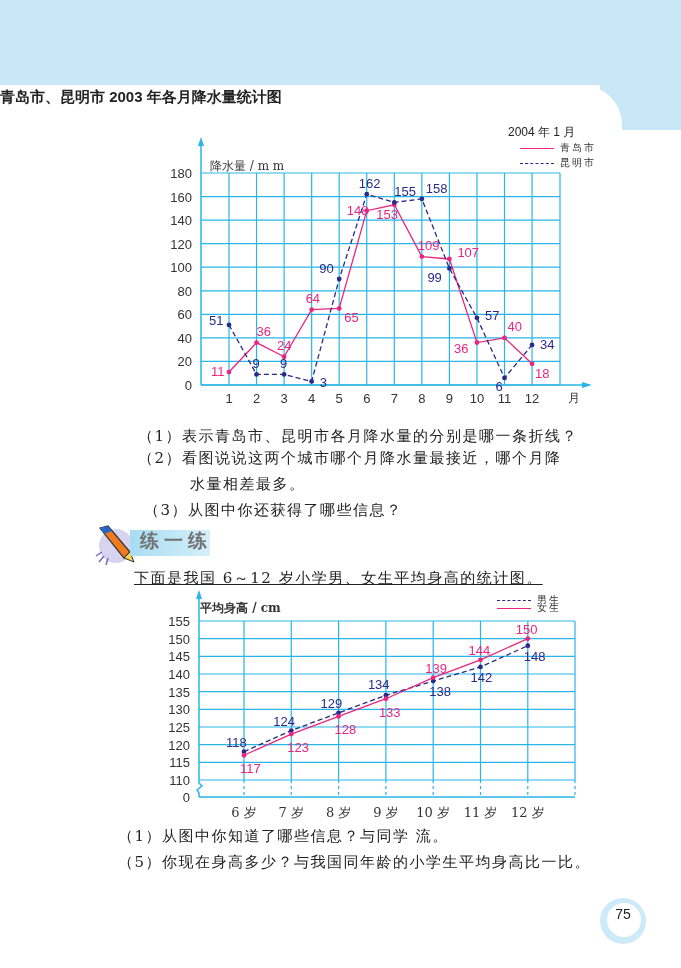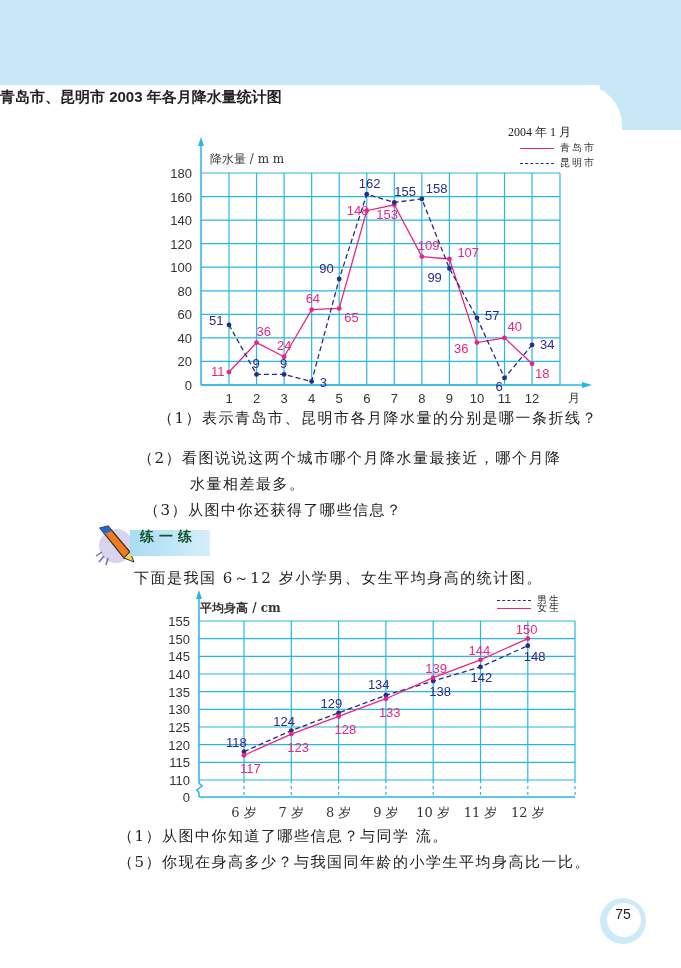--- a/index.html
+++ b/index.html
@@ -1,49 +1,49 @@
 <!DOCTYPE html>
 <html><head>
 <meta charset="utf-8">
 <style>
   html,body{margin:0;padding:0;background:#fff;}
   body{width:681px;height:968px;position:relative;overflow:hidden;font-family:"DejaVu Sans","Liberation Sans",sans-serif;color:#222;}
   .top-band{position:absolute;left:0;top:0;width:681px;height:85px;background:#c8e8f7;}
   .top-band-corner{position:absolute;left:600px;top:60px;width:81px;height:70px;background:#c8e8f7;border-top-right-radius:0;}
   .top-band-corner-mask{position:absolute;left:560px;top:85px;width:62px;height:45px;background:#fff;border-top-right-radius:40px;}
   .chart-title{position:absolute;left:0;width:548px;top:88px;text-align:left;font-size:15px;font-weight:bold;color:#222;font-family:"Liberation Sans","DejaVu Sans",sans-serif;}
-  .subdate{position:absolute;left:508px;top:124px;font-size:12px;color:#222;font-family:Liberation Serif, serif;}
+  .subdate{position:absolute;left:508px;top:124px;font-size:12px;color:#222;font-family:Liberation Sans, sans-serif;}
   .legend{position:absolute;font-size:10px;font-family:Liberation Mono, monospace;color:#333;letter-spacing:2px;}
   .legend .sw{display:inline-block;width:34px;height:0;vertical-align:middle;margin-right:6px;}
   .axis-title{position:absolute;font-size:12px;font-family:"DejaVu Serif",serif;color:#333;}
   svg{position:absolute;left:0;top:0;}
   .q{position:absolute;font-size:15px;font-family:"DejaVu Serif",serif;color:#222;letter-spacing:1.5px;line-height:24px;}
   .section-head{position:absolute;left:94px;top:522px;height:44px;}
   .section-bar{position:absolute;left:130px;top:530px;width:80px;height:26px;background:linear-gradient(90deg,#a8dcf2,#d6effa);}
-  .section-label{position:absolute;left:140px;top:528px;font-size:14px;font-weight:bold;color:#14532d;letter-spacing:5px;font-family:"DejaVu Sans",sans-serif;}
+  .section-label{position:absolute;left:140px;top:528px;font-size:19px;font-weight:bold;color:#737373;letter-spacing:5px;font-family:"DejaVu Sans",sans-serif;}
   .page-num-ring{position:absolute;left:600px;top:898px;width:46px;height:46px;border-radius:50%;background:#cdeaf8;}
   .page-num-inner{position:absolute;left:607px;top:903px;width:34px;height:34px;border-radius:50%;background:#fff;}
   .page-num{position:absolute;left:600px;top:906px;width:46px;text-align:center;font-size:14px;color:#222;font-family:"Liberation Sans",sans-serif;}
 </style>
 </head>
 <body>
 
 <div class="top-band"></div>
 <div class="top-band-corner"></div>
 <div class="top-band-corner-mask"></div>
 
 <div class="chart-title">青岛市、昆明市 2003 年各月降水量统计图</div>
 <div class="subdate">2004 年 1 月</div>
 <div class="legend" style="left:520px;top:141px;">
   <span class="sw" style="border-top:1.5px solid #e8267f;"></span><span>青岛市</span>
 </div>
 <div class="legend" style="left:520px;top:156px;">
   <span class="sw" style="border-top:1.5px dashed #2a2a8a;"></span><span>昆明市</span>
 </div>
-<div class="axis-title" style="left:210px;top:151px;">降水量 / m m</div>
+<div class="axis-title" style="left:210px;top:158px;">降水量 / m m</div>
 
 <svg id="chart1" width="681" height="968" style="pointer-events:none;">
     <line x1="201" y1="385" x2="560" y2="385" stroke="#29b5e8" stroke-width="1.2"></line>
     <text x="192" y="390" text-anchor="end" font-size="13" fill="#333" font-family="Liberation Sans, sans-serif">0</text>
     <line x1="201" y1="361.44444444444446" x2="560" y2="361.44444444444446" stroke="#29b5e8" stroke-width="1.2"></line>
     <text x="192" y="366.44444444444446" text-anchor="end" font-size="13" fill="#333" font-family="Liberation Sans, sans-serif">20</text>
     <line x1="201" y1="337.8888888888889" x2="560" y2="337.8888888888889" stroke="#29b5e8" stroke-width="1.2"></line>
     <text x="192" y="342.8888888888889" text-anchor="end" font-size="13" fill="#333" font-family="Liberation Sans, sans-serif">40</text>
     <line x1="201" y1="314.33333333333337" x2="560" y2="314.33333333333337" stroke="#29b5e8" stroke-width="1.2"></line>
     <text x="192" y="319.33333333333337" text-anchor="end" font-size="13" fill="#333" font-family="Liberation Sans, sans-serif">60</text>
@@ -135,39 +135,39 @@
     <text x="427.4" y="282.4" font-size="13" fill="#2a2a8a" font-family="Liberation Sans, sans-serif">99</text>
     <circle cx="476.95000000000005" cy="317.8666666666667" r="2.4" fill="#2a2a8a"></circle>
     <text x="484.95000000000005" y="319.8666666666667" font-size="13" fill="#2a2a8a" font-family="Liberation Sans, sans-serif">57</text>
     <circle cx="504.5" cy="377.93333333333334" r="2.4" fill="#2a2a8a"></circle>
     <text x="495.5" y="390.93333333333334" font-size="13" fill="#2a2a8a" font-family="Liberation Sans, sans-serif">6</text>
     <circle cx="532.05" cy="344.9555555555556" r="2.4" fill="#2a2a8a"></circle>
     <text x="540.05" y="348.9555555555556" font-size="13" fill="#2a2a8a" font-family="Liberation Sans, sans-serif">34</text>
   </svg>
 
 <div id="q1">
-    <div class="q" style="left: 138px; top: 406px; margin-left: 20px;">（1）表示青岛市、昆明市各月降水量的分别是哪一条折线？</div>
+    <div class="q" style="left: 138px; top: 424px;">（1）表示青岛市、昆明市各月降水量的分别是哪一条折线？</div>
     <div class="q" style="left: 138px; top: 446px;">（2）看图说说这两个城市哪个月降水量最接近，哪个月降</div>
     <div class="q" style="left: 190px; top: 472px;">水量相差最多。</div>
     <div class="q" style="left: 144px; top: 498px;">（3）从图中你还获得了哪些信息？</div>
   </div>
 
 <div class="section-head">
   <svg width="44" height="44" style="position:absolute;left:0;top:0;">
     <circle cx="22" cy="24" r="17" fill="#d8d4f0"></circle>
     <path d="M6 6 L14 4 L36 30 L30 36 Z" fill="#f07a1e" stroke="#333" stroke-width="1.2"></path>
     <path d="M6 6 L14 4 L18 9 L10 12 Z" fill="#2a66c8"></path>
     <path d="M30 36 L36 30 L40 40 Z" fill="#f5d34a" stroke="#333" stroke-width="1"></path>
     <path d="M8 30 L2 34 M10 34 L5 40 M14 36 L12 43" stroke="#6c6cc0" stroke-width="1.5"></path>
   </svg>
 </div>
 <div class="section-bar"></div>
 <div class="section-label">练一练</div>
 
-<div class="q" style="left:134px;top:566px;">下面是我国 6～12 岁小学男、女生平均身高的统计图。</div>
+<div class="q" style="left:134px;top:566px;text-decoration:underline;">下面是我国 6～12 岁小学男、女生平均身高的统计图。</div>
 
 <div class="legend" style="left:497px;top:586px;margin-top:7px;">
   <span class="sw" style="border-top:1.5px dashed #2a2a8a;"></span><span>男生</span>
 </div>
 <div class="legend" style="left:497px;top:601px;text-align:right;">
   <span class="sw" style="border-top:1.5px solid #e8267f;"></span><span>女生</span>
 </div>
 <div class="axis-title" style="left:200px;top:600px;font-weight:bold;">平均身高 / cm</div>
 
 <svg id="chart2" width="681" height="968" style="pointer-events:none;">

